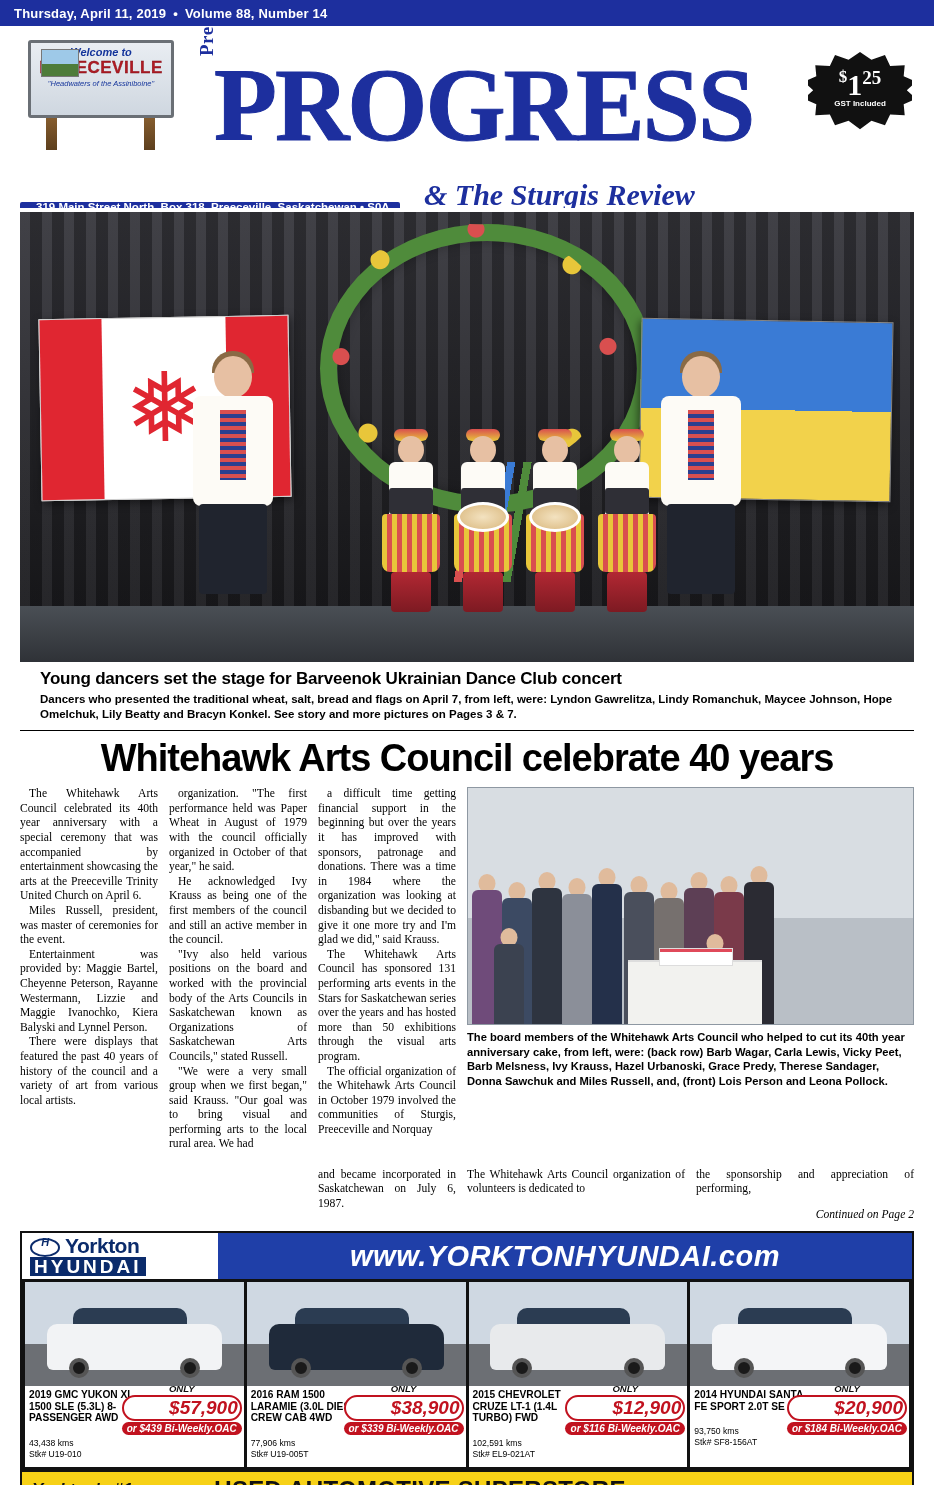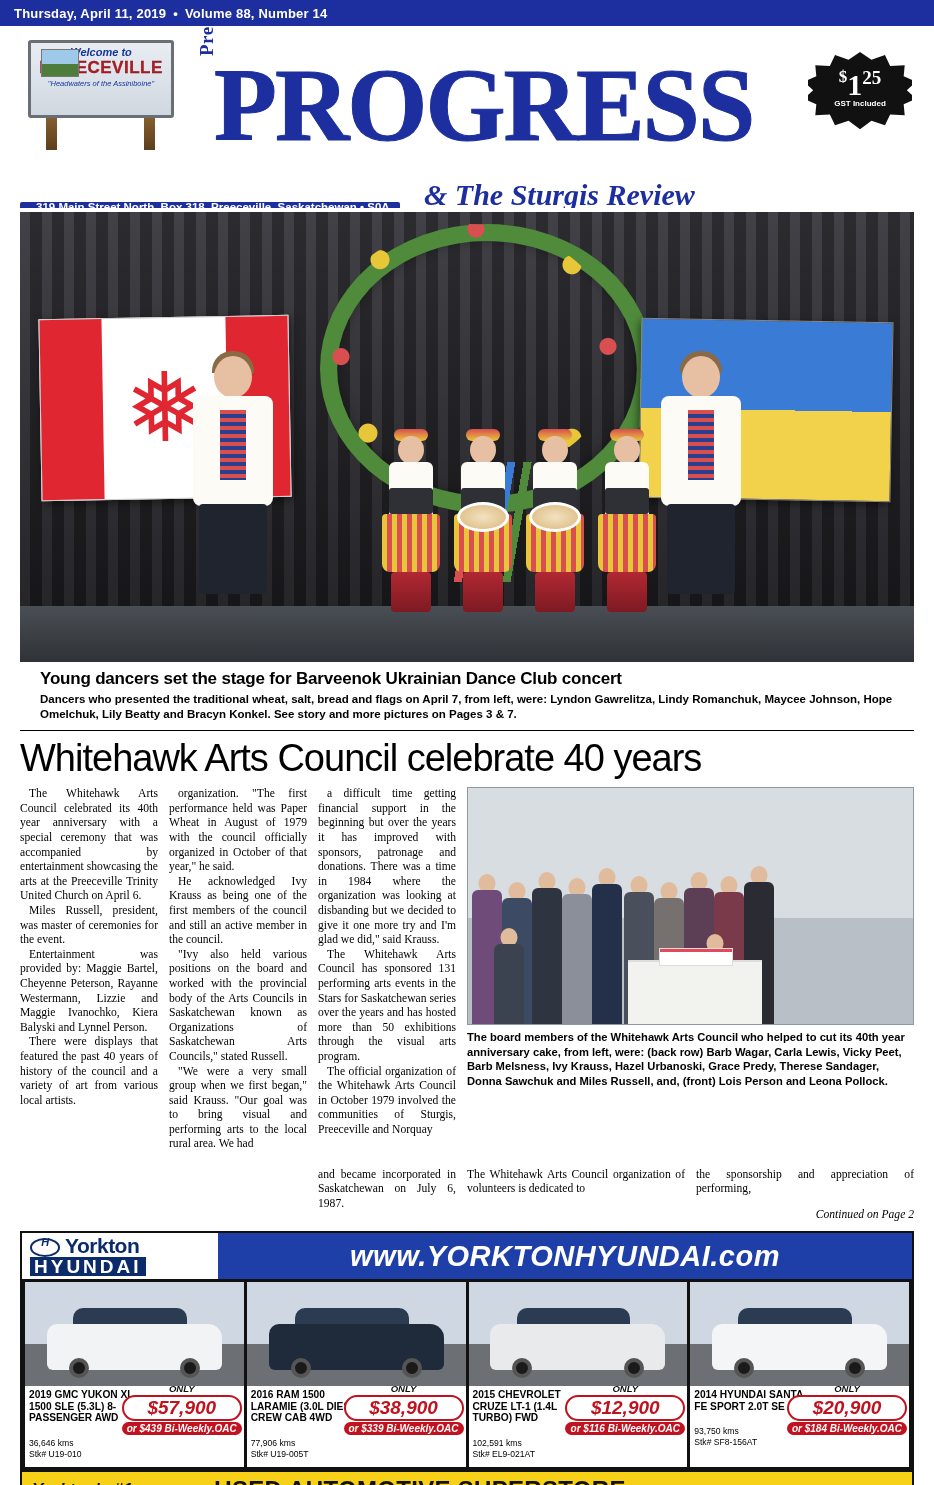--- a/index.html
+++ b/index.html
@@ -437,23 +437,24 @@
   .hr-thin {
     margin: 8px 20px 0 20px;
     height: 1px;
     background: #000;
   }
 
   
   .story-head {
     margin: 8px 20px 0 20px;
     font-size: 38px;
-    font-weight: normal;
+    font-weight: bold;
     letter-spacing: -1px;
     line-height: 1.05;
+    text-align: center;
   }
   .story-grid {
     margin: 8px 20px 0 20px;
     width: 894px;
     display: grid;
     grid-template-columns: 138px 138px 138px 1fr;
     column-gap: 11px;
     font-family: "Liberation Serif", serif;
     font-size: 11.6px;
     line-height: 1.26;
@@ -679,20 +680,21 @@
     font-style: italic;
     color: #111;
     line-height: 1;
   }
   .price-oval {
     background: #fff;
     border: 2px solid #c1121f;
     border-radius: 40px;
     padding: 1px 2px 2px 2px;
     margin-top: 1px;
+    text-align: right;
   }
   .price-main {
     color: #c1121f;
     font-size: 19px;
     font-weight: bold;
     font-style: italic;
     line-height: 1.05;
   }
   .price-bw {
     background: #c1121f;
@@ -966,21 +968,21 @@
 
       <div class="car-cell">
         <div class="car-photo">
           <div class="car-cabin"></div>
           <div class="car-body" style="background:#f2f3f5;"></div>
           <div class="wheel l"></div>
           <div class="wheel r"></div>
         </div>
         <div class="car-info">
           <div class="car-title">2019 GMC YUKON XL 1500 SLE (5.3L) 8-PASSENGER AWD</div>
-          <div class="car-km">36,646 kms</div>
+          <div class="car-km">43,438 kms</div>
           <div class="car-km" style="margin-top:0">Stk# U19-010</div>
           <div class="price-bubble">
             <div class="only-word">ONLY</div>
             <div class="price-oval">
               <div class="price-main">$57,900</div>
             </div>
             <div class="price-bw">or $439 Bi-Weekly.OAC</div>
           </div>
         </div>
       </div>

